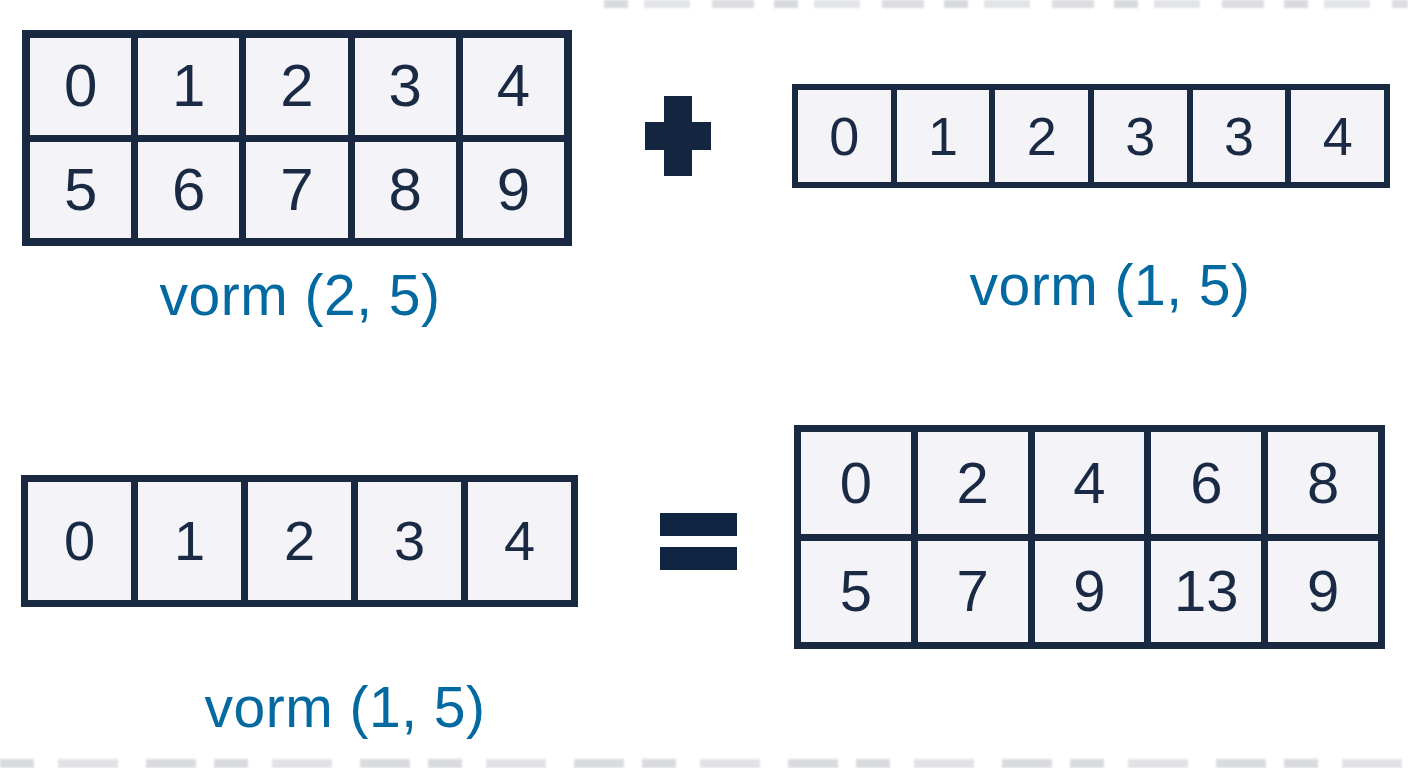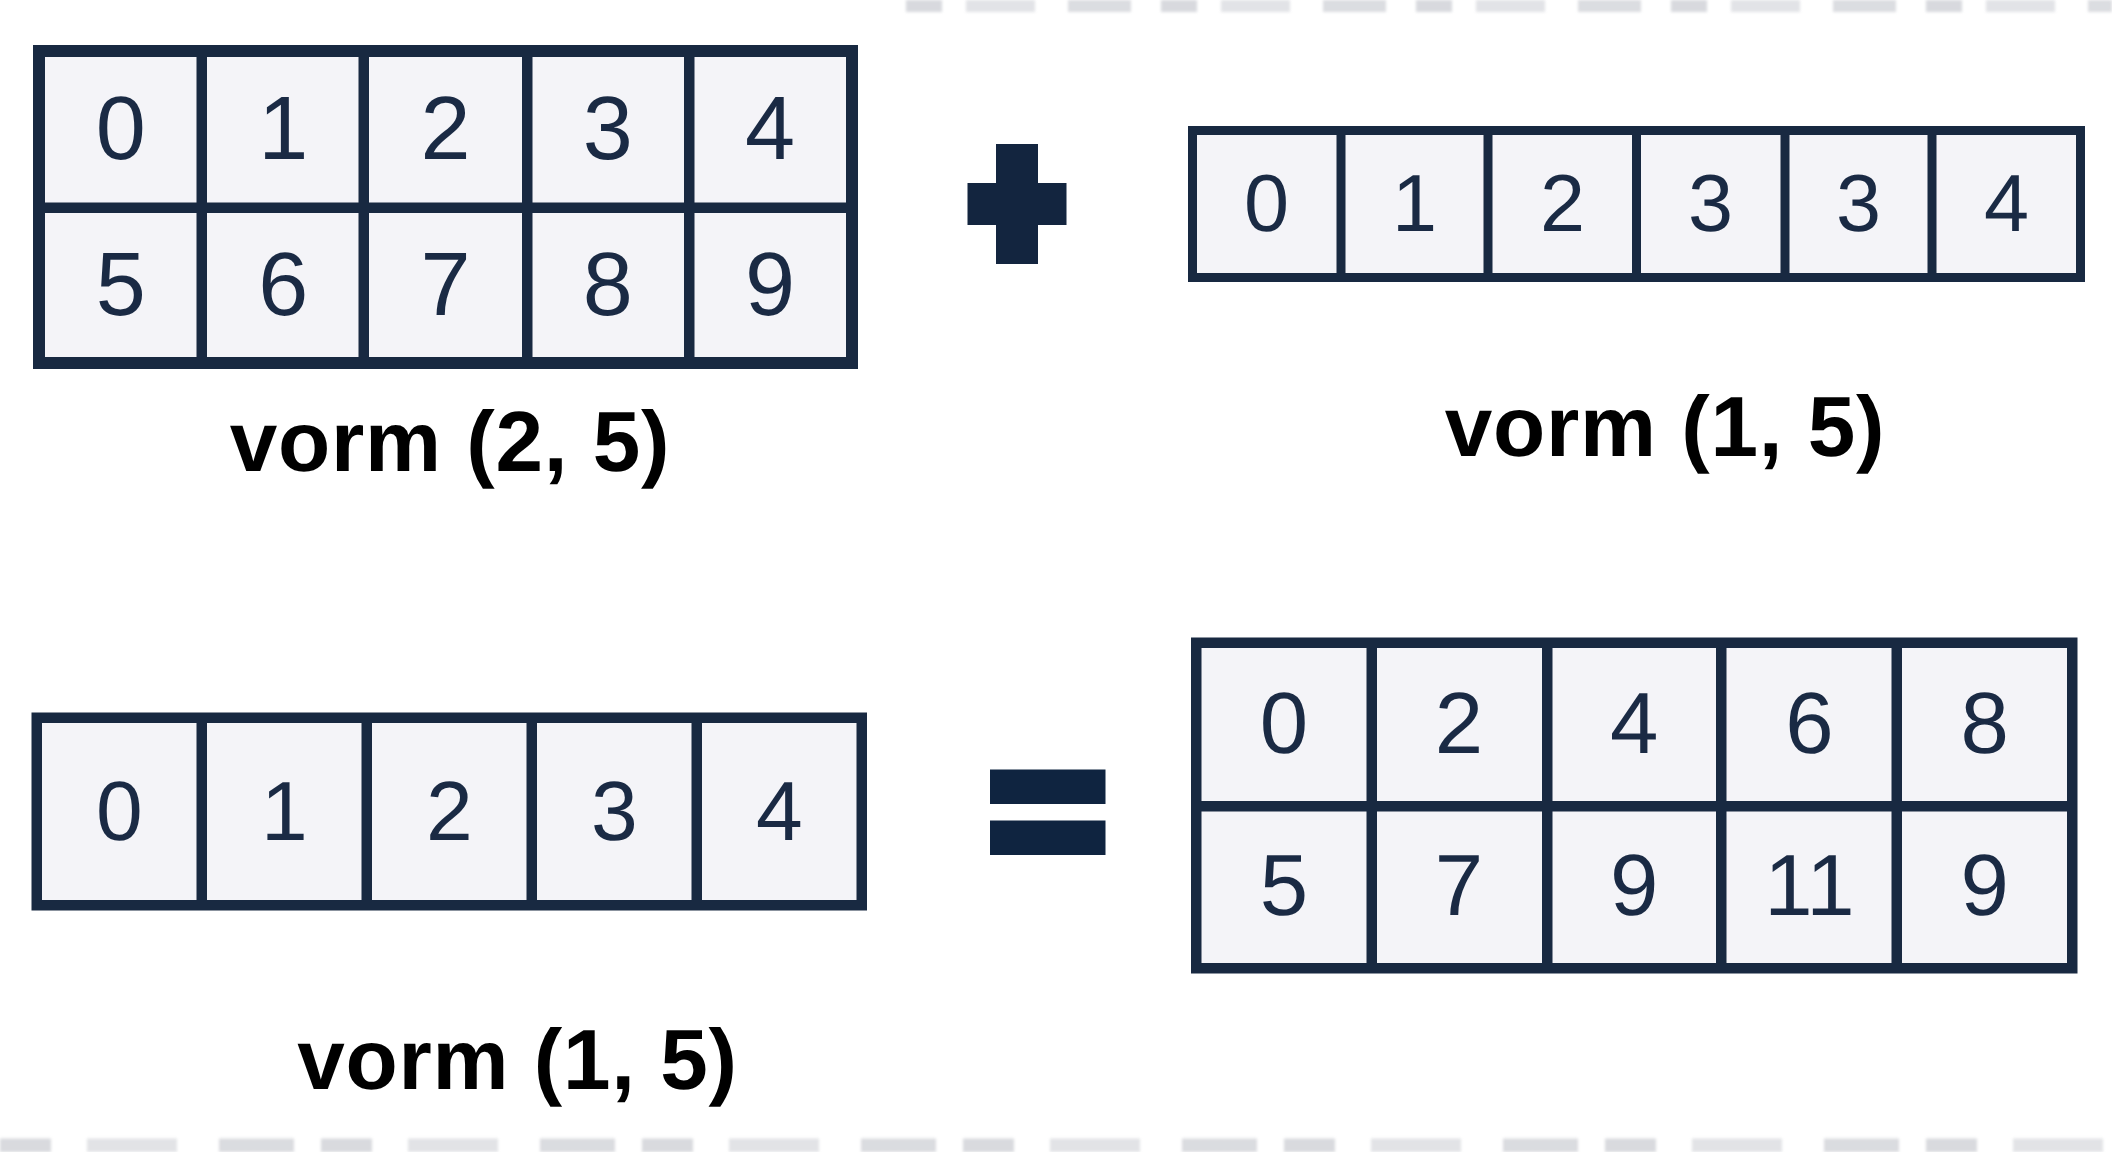--- a/index.html
+++ b/index.html
@@ -38,23 +38,23 @@
   #grid-c   { left: 21px;  top: 475px; width: 557px; height: 132px; padding: 7px; gap: 7px; }
   #grid-c .cell { font-size: 56px; }
 
   #grid-d   { left: 794px; top: 425px; width: 591px; height: 224px; padding: 7px; gap: 7px; }
   #grid-d .cell { font-size: 58px; }
 
   
   .shape-label {
     position: absolute;
     text-align: center;
-    color: #000000;
+    color: #0369a1;
     font-size: 57px;
-    font-weight: 700;
+    font-weight: 400;
     line-height: 1.1;
     letter-spacing: 0.5px;
     white-space: nowrap;
   }
   #label-a { left: 0px;   top: 264px; width: 600px; }
   #label-b { left: 860px; top: 254px; width: 500px; }
   #label-c { left: 45px;  top: 676px; width: 600px; }
 
   
   .plus {
@@ -159,21 +159,21 @@
 
   <div id="grid-d" class="array" style="grid-template-columns: repeat(5, 1fr); grid-template-rows: repeat(2, 1fr);">
       <div class="cell">0</div>
       <div class="cell">2</div>
       <div class="cell">4</div>
       <div class="cell">6</div>
       <div class="cell">8</div>
       <div class="cell">5</div>
       <div class="cell">7</div>
       <div class="cell">9</div>
-      <div class="cell">11</div>
+      <div class="cell">13</div>
       <div class="cell">9</div>
     </div>
 
   <div id="label-c" class="shape-label">vorm (1, 5)</div>
 
   <div class="artifact artifact-top"></div>
   <div class="artifact artifact-bottom"></div>
 
 </div>
 

